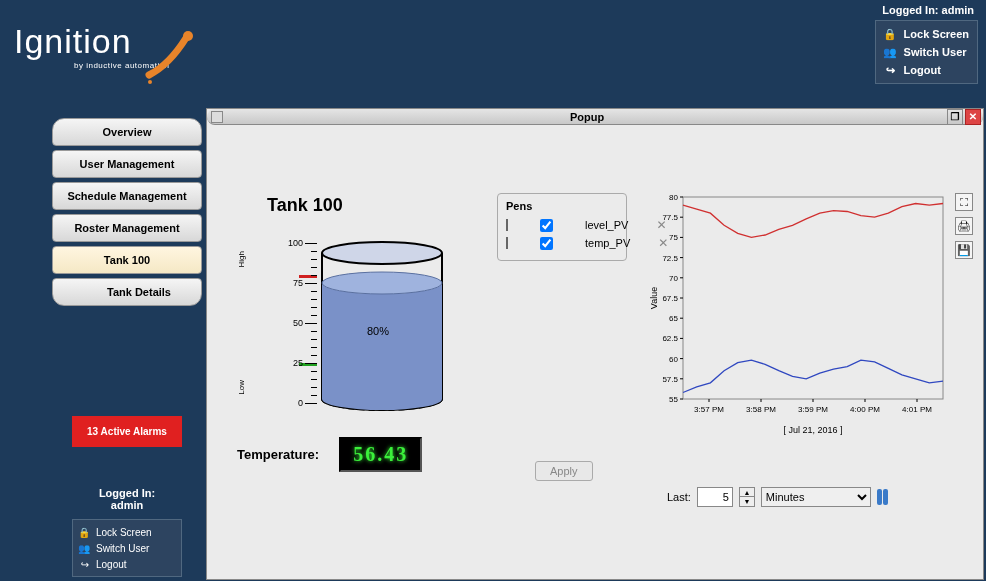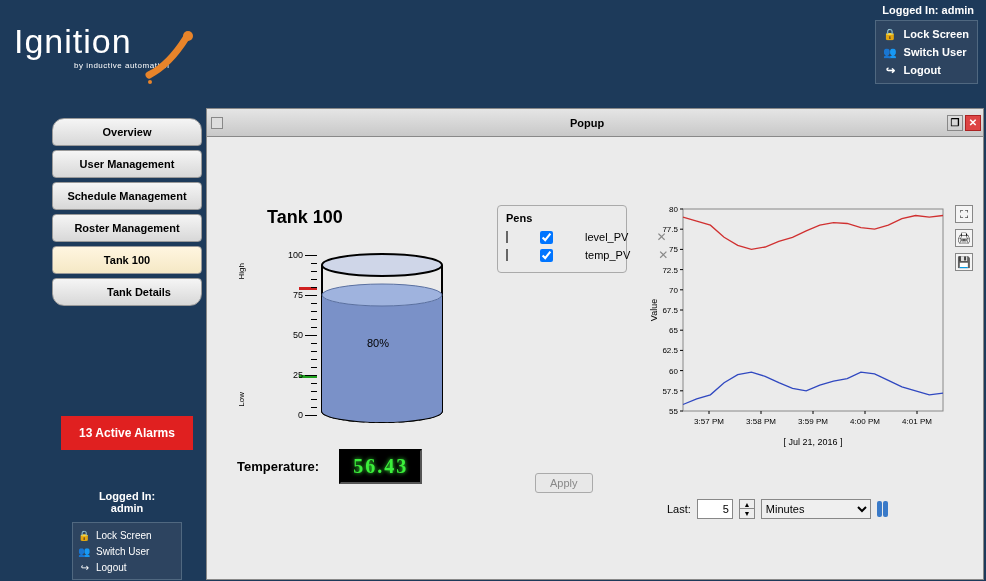--- a/index.html
+++ b/index.html
@@ -57,24 +57,24 @@
   text-align: center;
   margin-bottom: 4px;
   cursor: pointer;
 }
 .nav-btn.selected { background: linear-gradient(to bottom, #fff5e0, #f5e8c5); }
 .nav-btn.first { border-top-left-radius: 12px; border-top-right-radius: 12px;}
 .nav-btn.last { border-bottom-left-radius: 12px; border-bottom-right-radius: 12px; padding-left: 28px;}
 .alarm-btn {
   background: #e02020;
   color: #fff;
-  font-size: 12px; font-weight: bold;
+  font-size: 10px; font-weight: bold;
   padding: 10px 12px;
   margin: 110px auto 0;
-  width: 132px;
+  width: 110px;
   text-align: center;
   cursor: pointer;
 }
 .side-login {
   margin-top: 40px;
   text-align: center;
   color: #fff; font-size: 11px; font-weight: bold;
 }
 .side-user-box {
   border: 1px solid #506880;
@@ -86,26 +86,26 @@
 .side-user-box .row .ic { width:12px; height:12px; margin-right:5px; display:flex; align-items:center; justify-content:center;}
 
 .popup {
   position: absolute;
   top: 108px; left: 206px;
   width: 778px; height: 472px;
   background: #ebebeb;
   border: 1px solid #888;
 }
 .popup-titlebar {
-  height: 28px;
+  height: 16px;
   background: linear-gradient(to bottom, #e5e5e5, #c8c8c8);
   border-bottom: 1px solid #888;
   display: flex; align-items: center;
   position: relative;
-  font-size: 11px; font-weight: bold;
+  font-size: 11px; font-weight: bold; border-radius: 8px;
 }
 .popup-titlebar .sys-icon { width:12px; height:12px; background:#ddd; border:1px solid #888; margin:0 4px;}
 .popup-titlebar .title-text { flex:1; text-align:center;}
 .popup-titlebar .win-btn { width:16px; height:16px; margin-right:2px; border:1px solid #888; display:flex;align-items:center;justify-content:center; font-size:10px; cursor:pointer;}
 .popup-titlebar .win-close { background:#d44; color:#fff; border-color:#a22;}
 .popup-body {
   position: relative;
   height: calc(100% - 20px);
   padding: 10px;
 }

